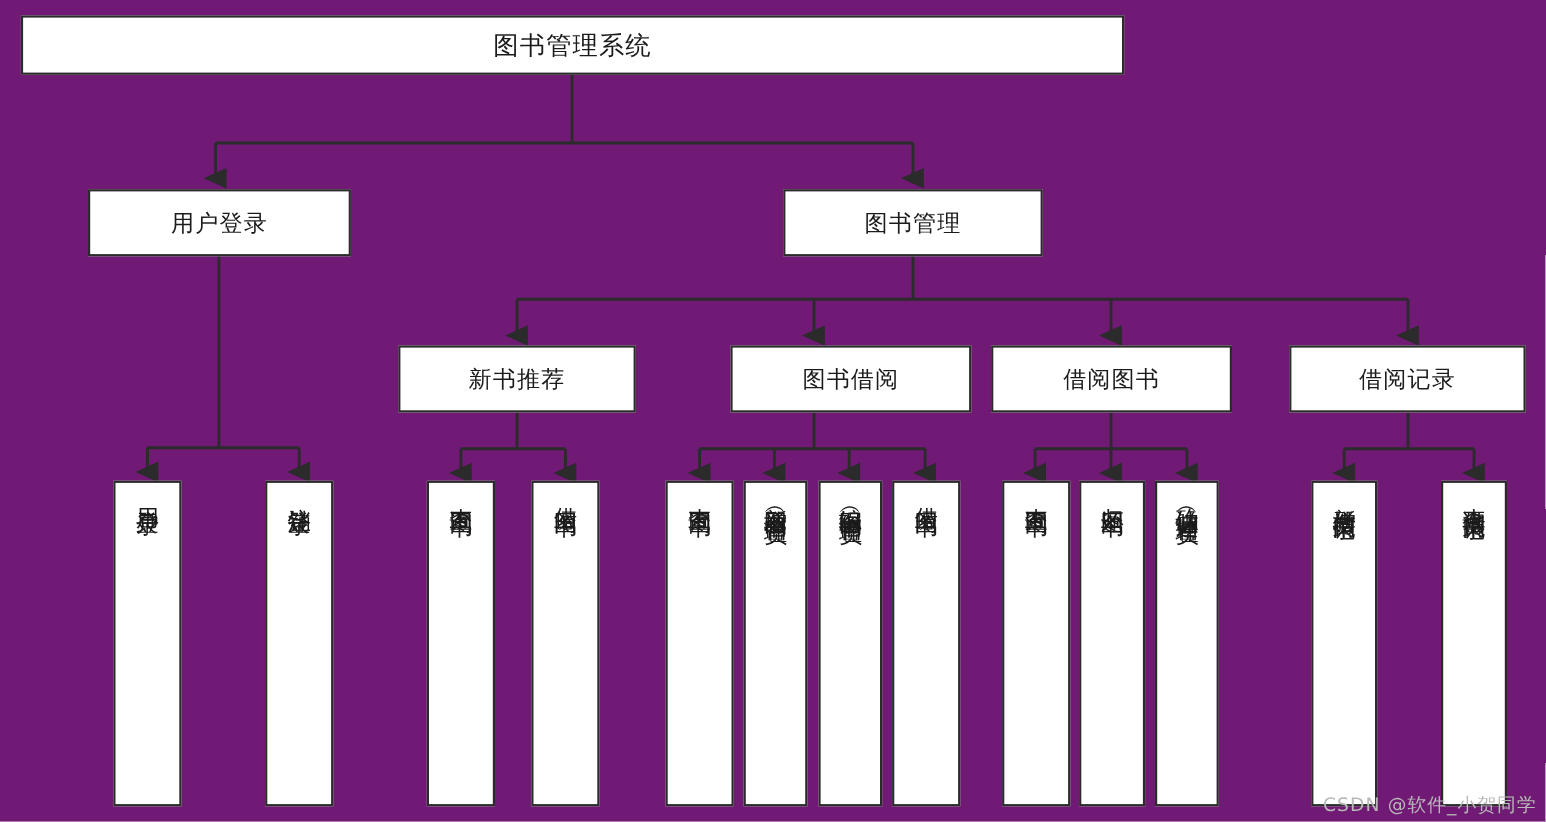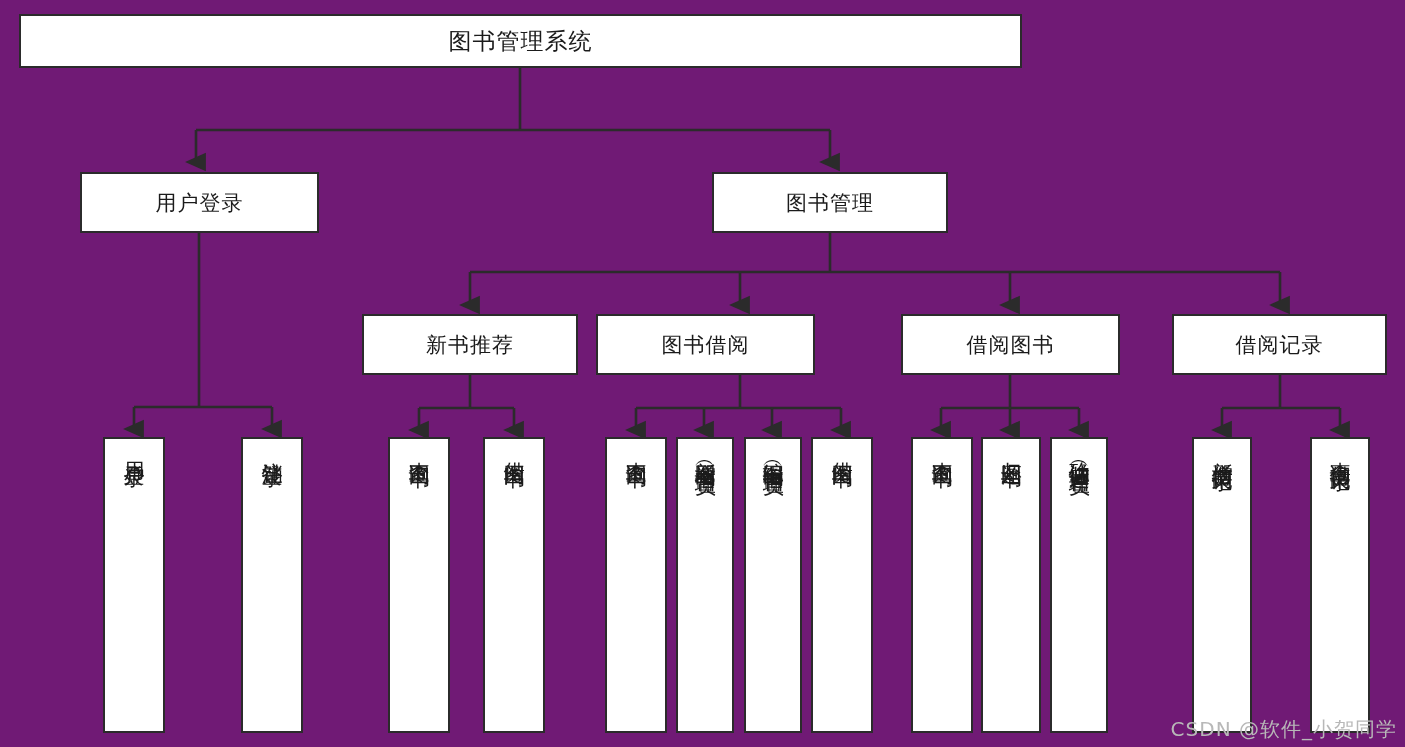--- a/index.html
+++ b/index.html
@@ -58,21 +58,21 @@
     display: block;
   }
   .hlabel {
     white-space: nowrap;
     letter-spacing: 1px;
   }
   .watermark {
     position: absolute;
     right: 8px;
     bottom: 4px;
-    font-size: 20px;
+    font-size: 17px;
     color: #b8b8b8;
     letter-spacing: 1px;
     white-space: nowrap;
   }
 </style>
 </head>
 <body>
 
 <div id="canvas">
 
@@ -133,21 +133,21 @@
   <div class="node lvl2" style="left:80px; top:172px; width:239px; height:61px;">
     <span class="hlabel">用户登录</span>
   </div>
   <div class="node lvl3" style="left:362px; top:314px; width:216px; height:61px;">
     <span class="hlabel">新书推荐</span>
   </div>
 
   <div class="node lvl2" style="left:712px; top:172px; width:236px; height:61px;">
     <span class="hlabel">图书管理</span>
   </div>
-  <div class="node lvl3" style="left:596px; top:314px; width:219px; height:61px;">
+  <div class="node lvl3" style="left:664px; top:314px; width:219px; height:61px;">
     <span class="hlabel">图书借阅</span>
   </div>
   <div class="node lvl3" style="left:901px; top:314px; width:219px; height:61px;">
     <span class="hlabel">借阅图书</span>
   </div>
   <div class="node lvl3" style="left:1172px; top:314px; width:215px; height:61px;align-items:center;">
     <span class="hlabel">借阅记录</span>
   </div>
 
   <div class="node leaf" style="left:103px; top:437px; width:62px; height:296px;">

